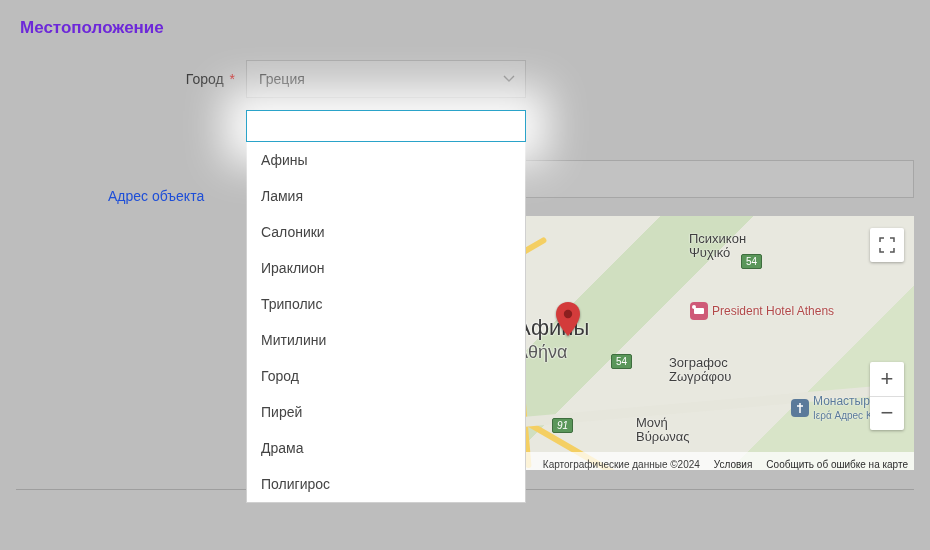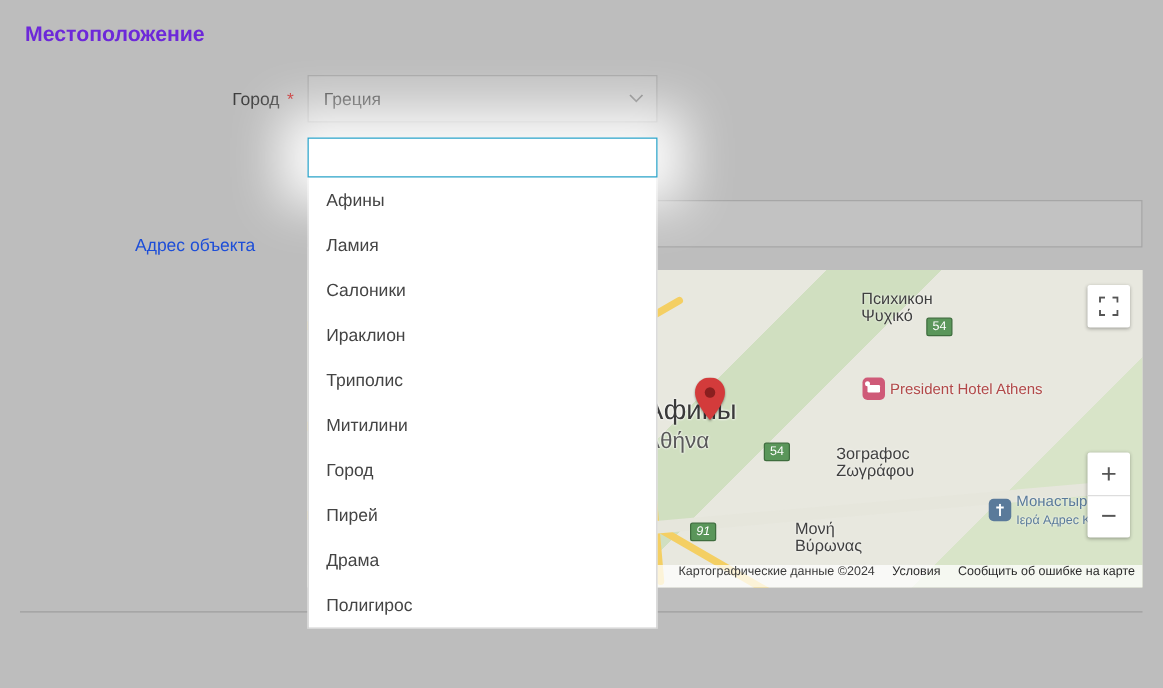--- a/index.html
+++ b/index.html
@@ -242,21 +242,21 @@
   }
   .map-pegman svg { width: 32px; height: 40px; filter: drop-shadow(0 1px 1px rgba(0,0,0,0.3)); }
 
   .map-footer {
     position:absolute; left:0; right:0; bottom:0;
     height:18px;
     background: rgba(255,255,255,0.75);
     font-size: 10px;
     color:#3b3b3b;
     display:flex;
-    align-items:flex-start;
+    align-items:flex-end;
     justify-content:flex-end;
     gap: 14px;
     padding: 0 6px;
   }
   .map-footer .mf-link { color:#2b2b2b; cursor:pointer; }
 
   .hr-bottom {
     position:absolute;
     left: 16px; right: 16px;
     bottom: 60px;

